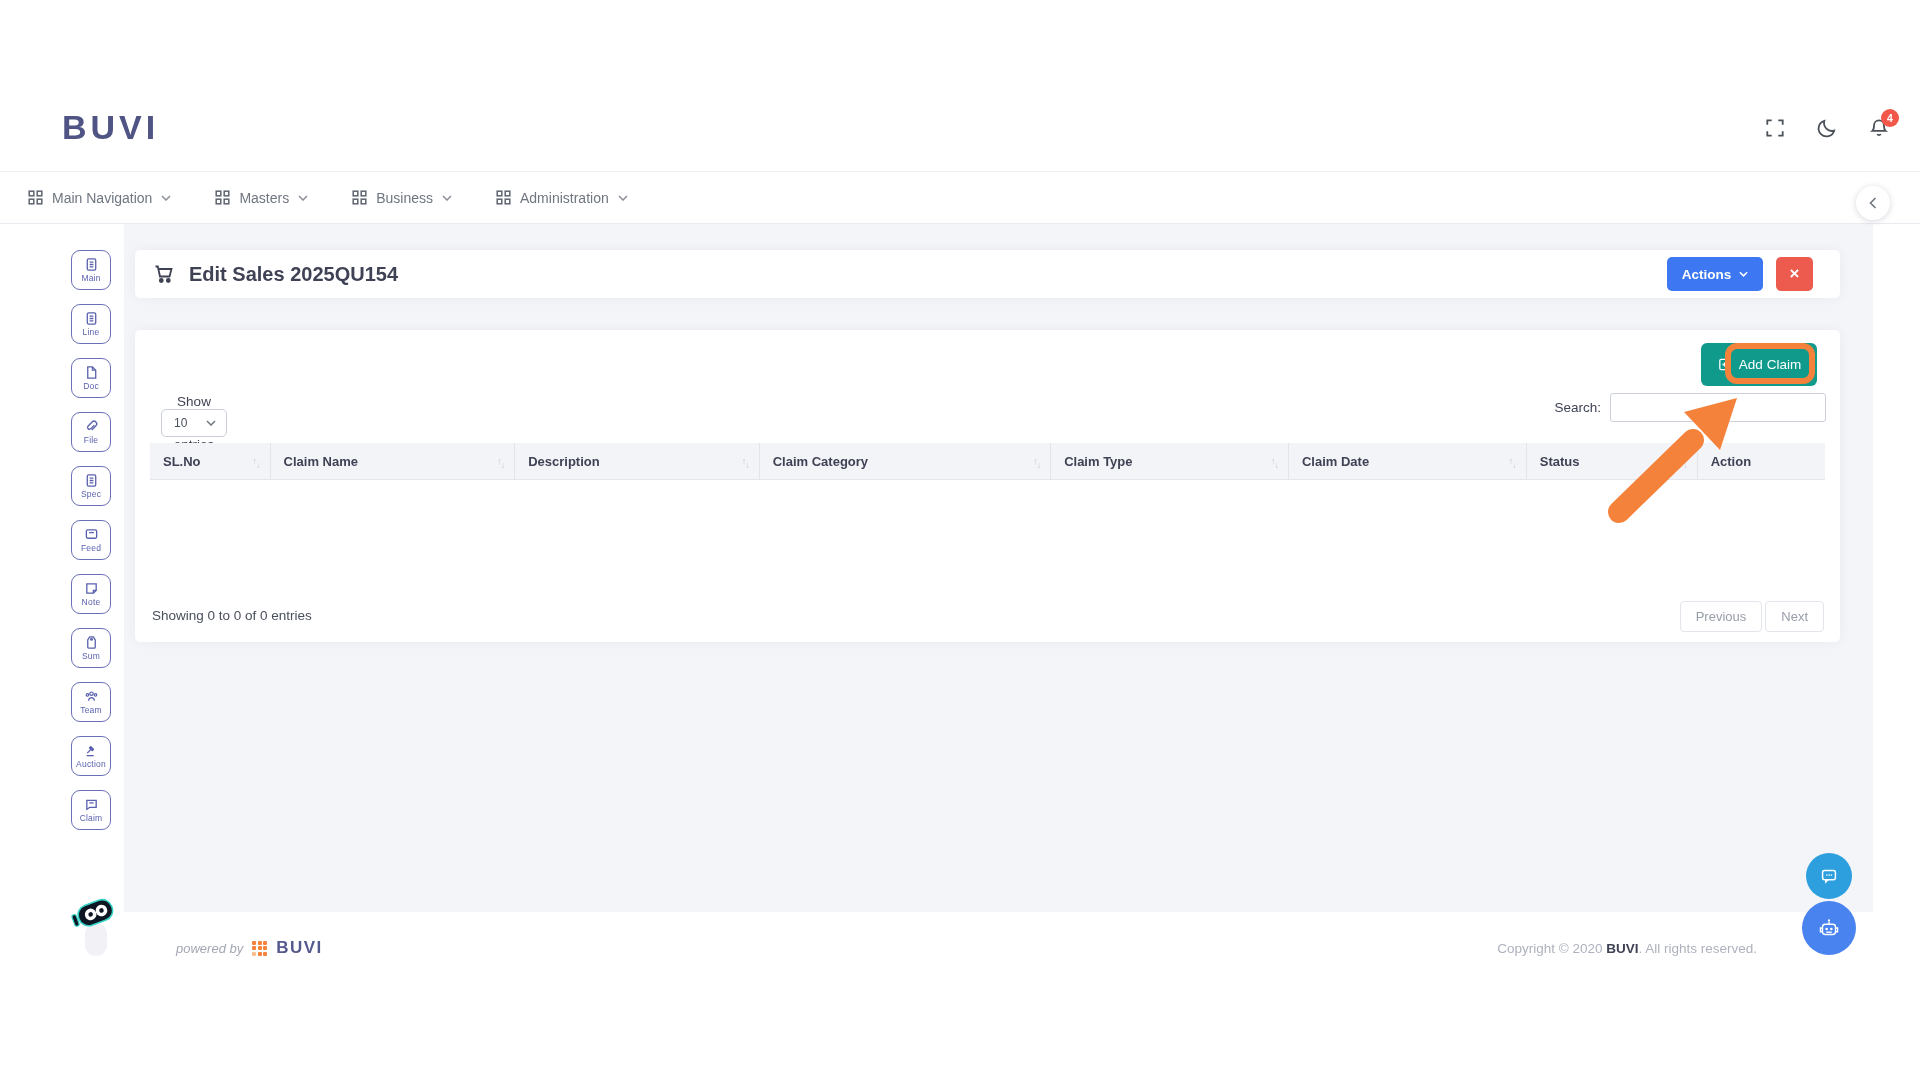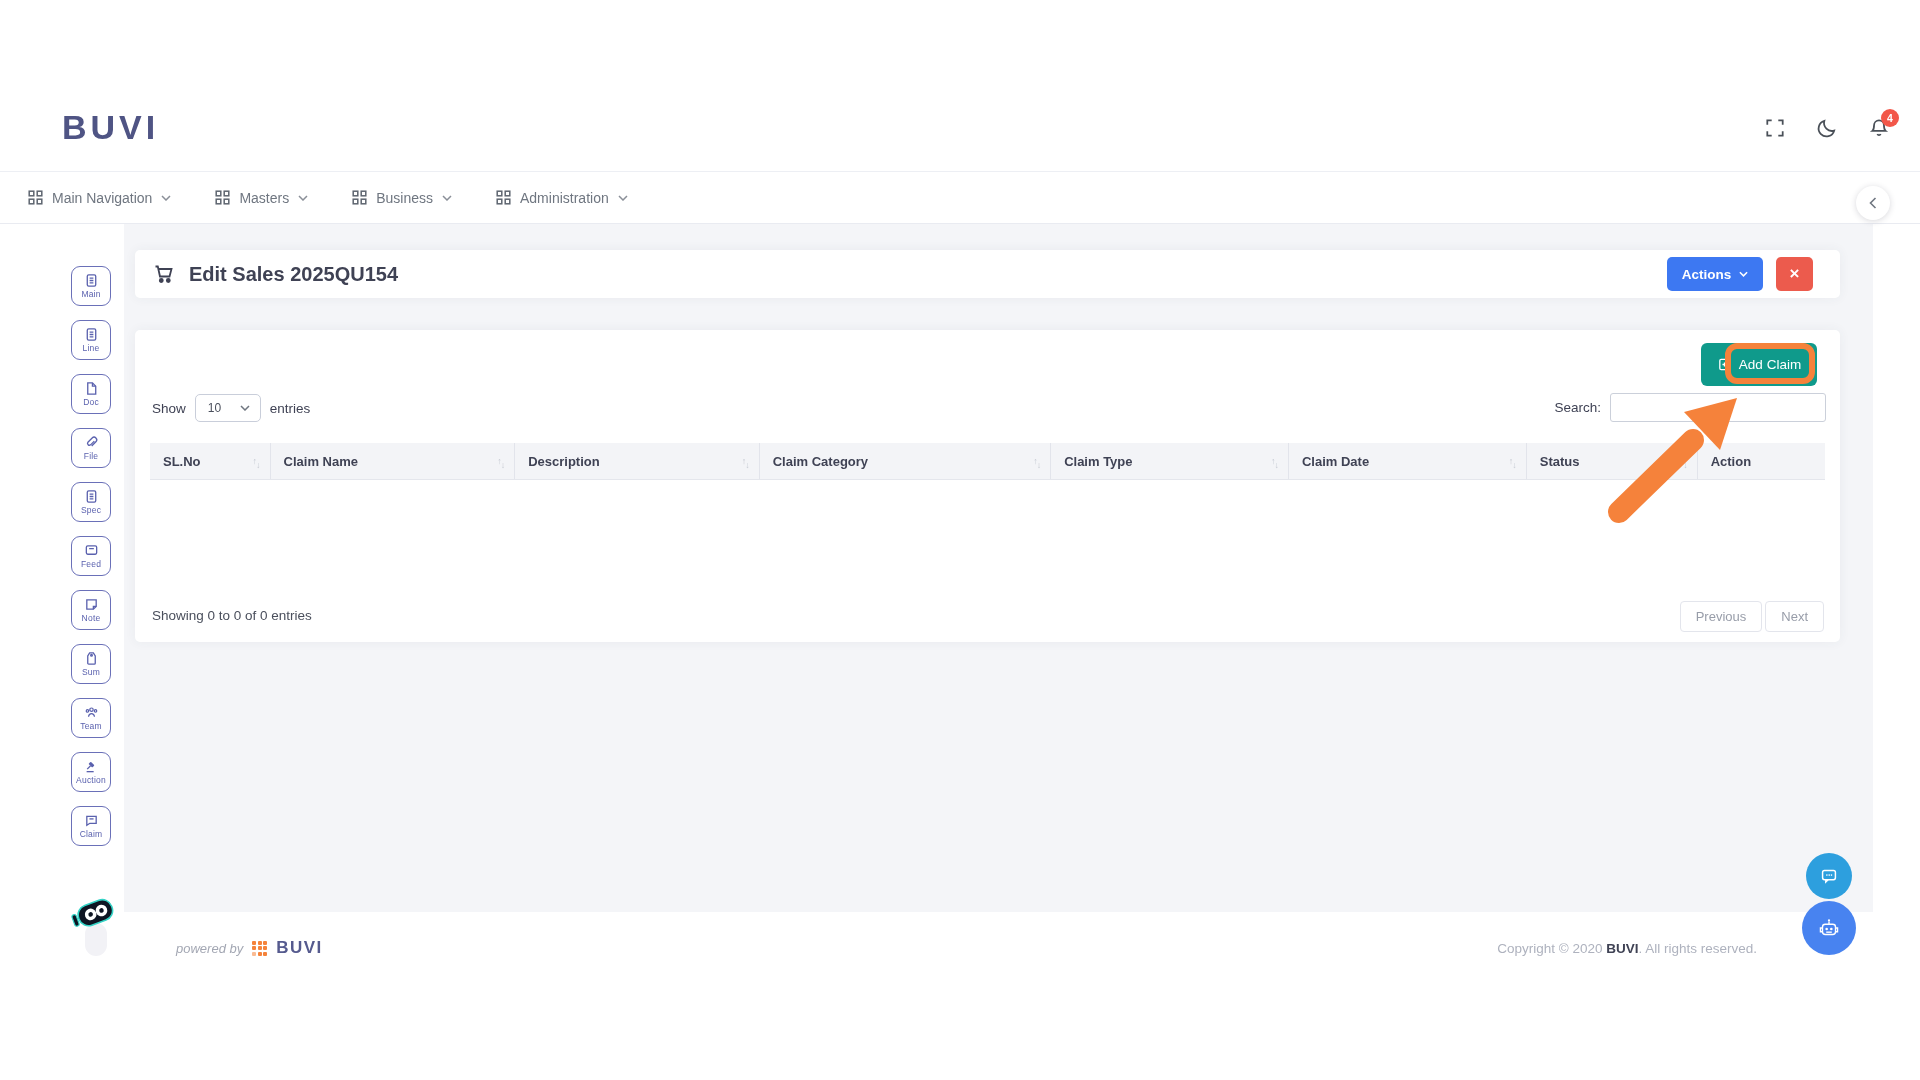--- a/index.html
+++ b/index.html
@@ -26,41 +26,41 @@
 
   
   .navbar { position:absolute; left:0; top:172px; width:1920px; height:52px; background:#fff; border-bottom:1px solid #E9EBF1; display:flex; align-items:center; padding-left:28px; }
   .nav-item { display:flex; align-items:center; gap:9px; margin-right:44px; font-size:14px; color:#6F7680; cursor:pointer; }
   .nav-item .grid-ic { color:#5E6570; }
   .collapse-btn { position:absolute; left:1856px; top:186px; width:34px; height:34px; border-radius:50%; background:#fff;
                   box-shadow:0 1px 6px rgba(40,40,60,.18); display:flex; align-items:center; justify-content:center; cursor:pointer; z-index:3; }
 
   
   .content-bg { position:absolute; left:124px; top:224px; width:1749px; height:688px; background:#F4F5F8; }
-  .rail { position:absolute; left:0; top:240px; width:124px; height:688px; background:#fff; padding:26px 0 0 71px; display:flex; flex-direction:column; gap:14px; }
+  .rail { position:absolute; left:0; top:224px; width:124px; height:688px; background:#fff; padding:26px 0 0 71px; display:flex; flex-direction:column; gap:14px; }
   .rail-btn { width:40px; height:40px; border:1.5px solid #6A70B8; border-radius:9px; color:#5A61AE;
               display:flex; flex-direction:column; align-items:center; justify-content:center; cursor:pointer; background:#fff; }
   .rail-label { font-size:8.5px; margin-top:1px; letter-spacing:.2px; }
 
   .card { position:absolute; background:#fff; border-radius:5px; box-shadow:0 0 12px rgba(56,60,80,.06); }
 
   
   .title-card { left:135px; top:250px; width:1705px; height:48px; display:flex; align-items:center; padding:0 27px 0 18px; }
   .page-title { font-size:20px; font-weight:700; color:#3F4254; margin-left:14px; }
   .title-spacer { flex:1; }
   .btn-actions { height:34px; width:96px; background:#3D78F2; color:#fff; border:none; border-radius:5px;
                  font-size:13.5px; font-weight:700; display:flex; align-items:center; justify-content:center; gap:8px; cursor:pointer; font-family:inherit; }
   .btn-close { height:34px; width:37px; background:#EC5B4D; color:#fff; border:none; border-radius:5px;
                font-size:17px; font-weight:700; margin-left:13px; cursor:pointer; font-family:inherit; }
 
   
   .table-card { left:135px; top:330px; width:1705px; height:312px; }
   .btn-add-claim { position:absolute; top:13px; right:23px; width:116px; height:43px; background:#0F9A8B; color:#fff; border:none; border-radius:6px;
                    font-size:13.5px; display:flex; align-items:center; justify-content:center; gap:7px; cursor:pointer; font-family:inherit; }
-  .controls-left { position:absolute; left:17px; top:64px; display:flex; align-items:center; font-size:13.5px; color:#3F4254; }
+  .controls-left { position:absolute; left:17px; top:64px; display:flex; align-items:center; font-size:13.5px; color:#3F4254;flex-direction:column; }
   .page-size { width:66px; height:28px; border:1px solid #C9CEDA; border-radius:5px; margin:0 9px; display:flex; align-items:center;
                justify-content:space-between; padding:0 10px 0 12px; font-size:12px; color:#4A4F5C; cursor:pointer; background:#fff; }
   .controls-right { position:absolute; right:14px; top:63px; display:flex; align-items:center; font-size:13.5px; color:#3F4254; }
   .search-input { width:216px; height:29px; border:1px solid #CBD0DA; border-radius:3px; margin-left:9px; padding:0 8px;
                   font-size:13px; font-family:inherit; color:#3F4254; outline:none; }
 
   .tbl-head { position:absolute; left:15px; top:113px; width:1675px; height:37px; background:#F3F4F7; display:flex; border-bottom:1px solid #E4E6EC; }
   .th { display:flex; align-items:center; justify-content:space-between; padding:0 10px 0 13px; font-size:13px; font-weight:700; color:#3F4254; border-right:1px solid #E2E4EB; cursor:pointer; }
   .th:last-child { border-right:none; cursor:default; }
   .th:nth-child(1){width:7.2%} .th:nth-child(2){width:14.6%} .th:nth-child(3){width:14.6%} .th:nth-child(4){width:17.4%}

